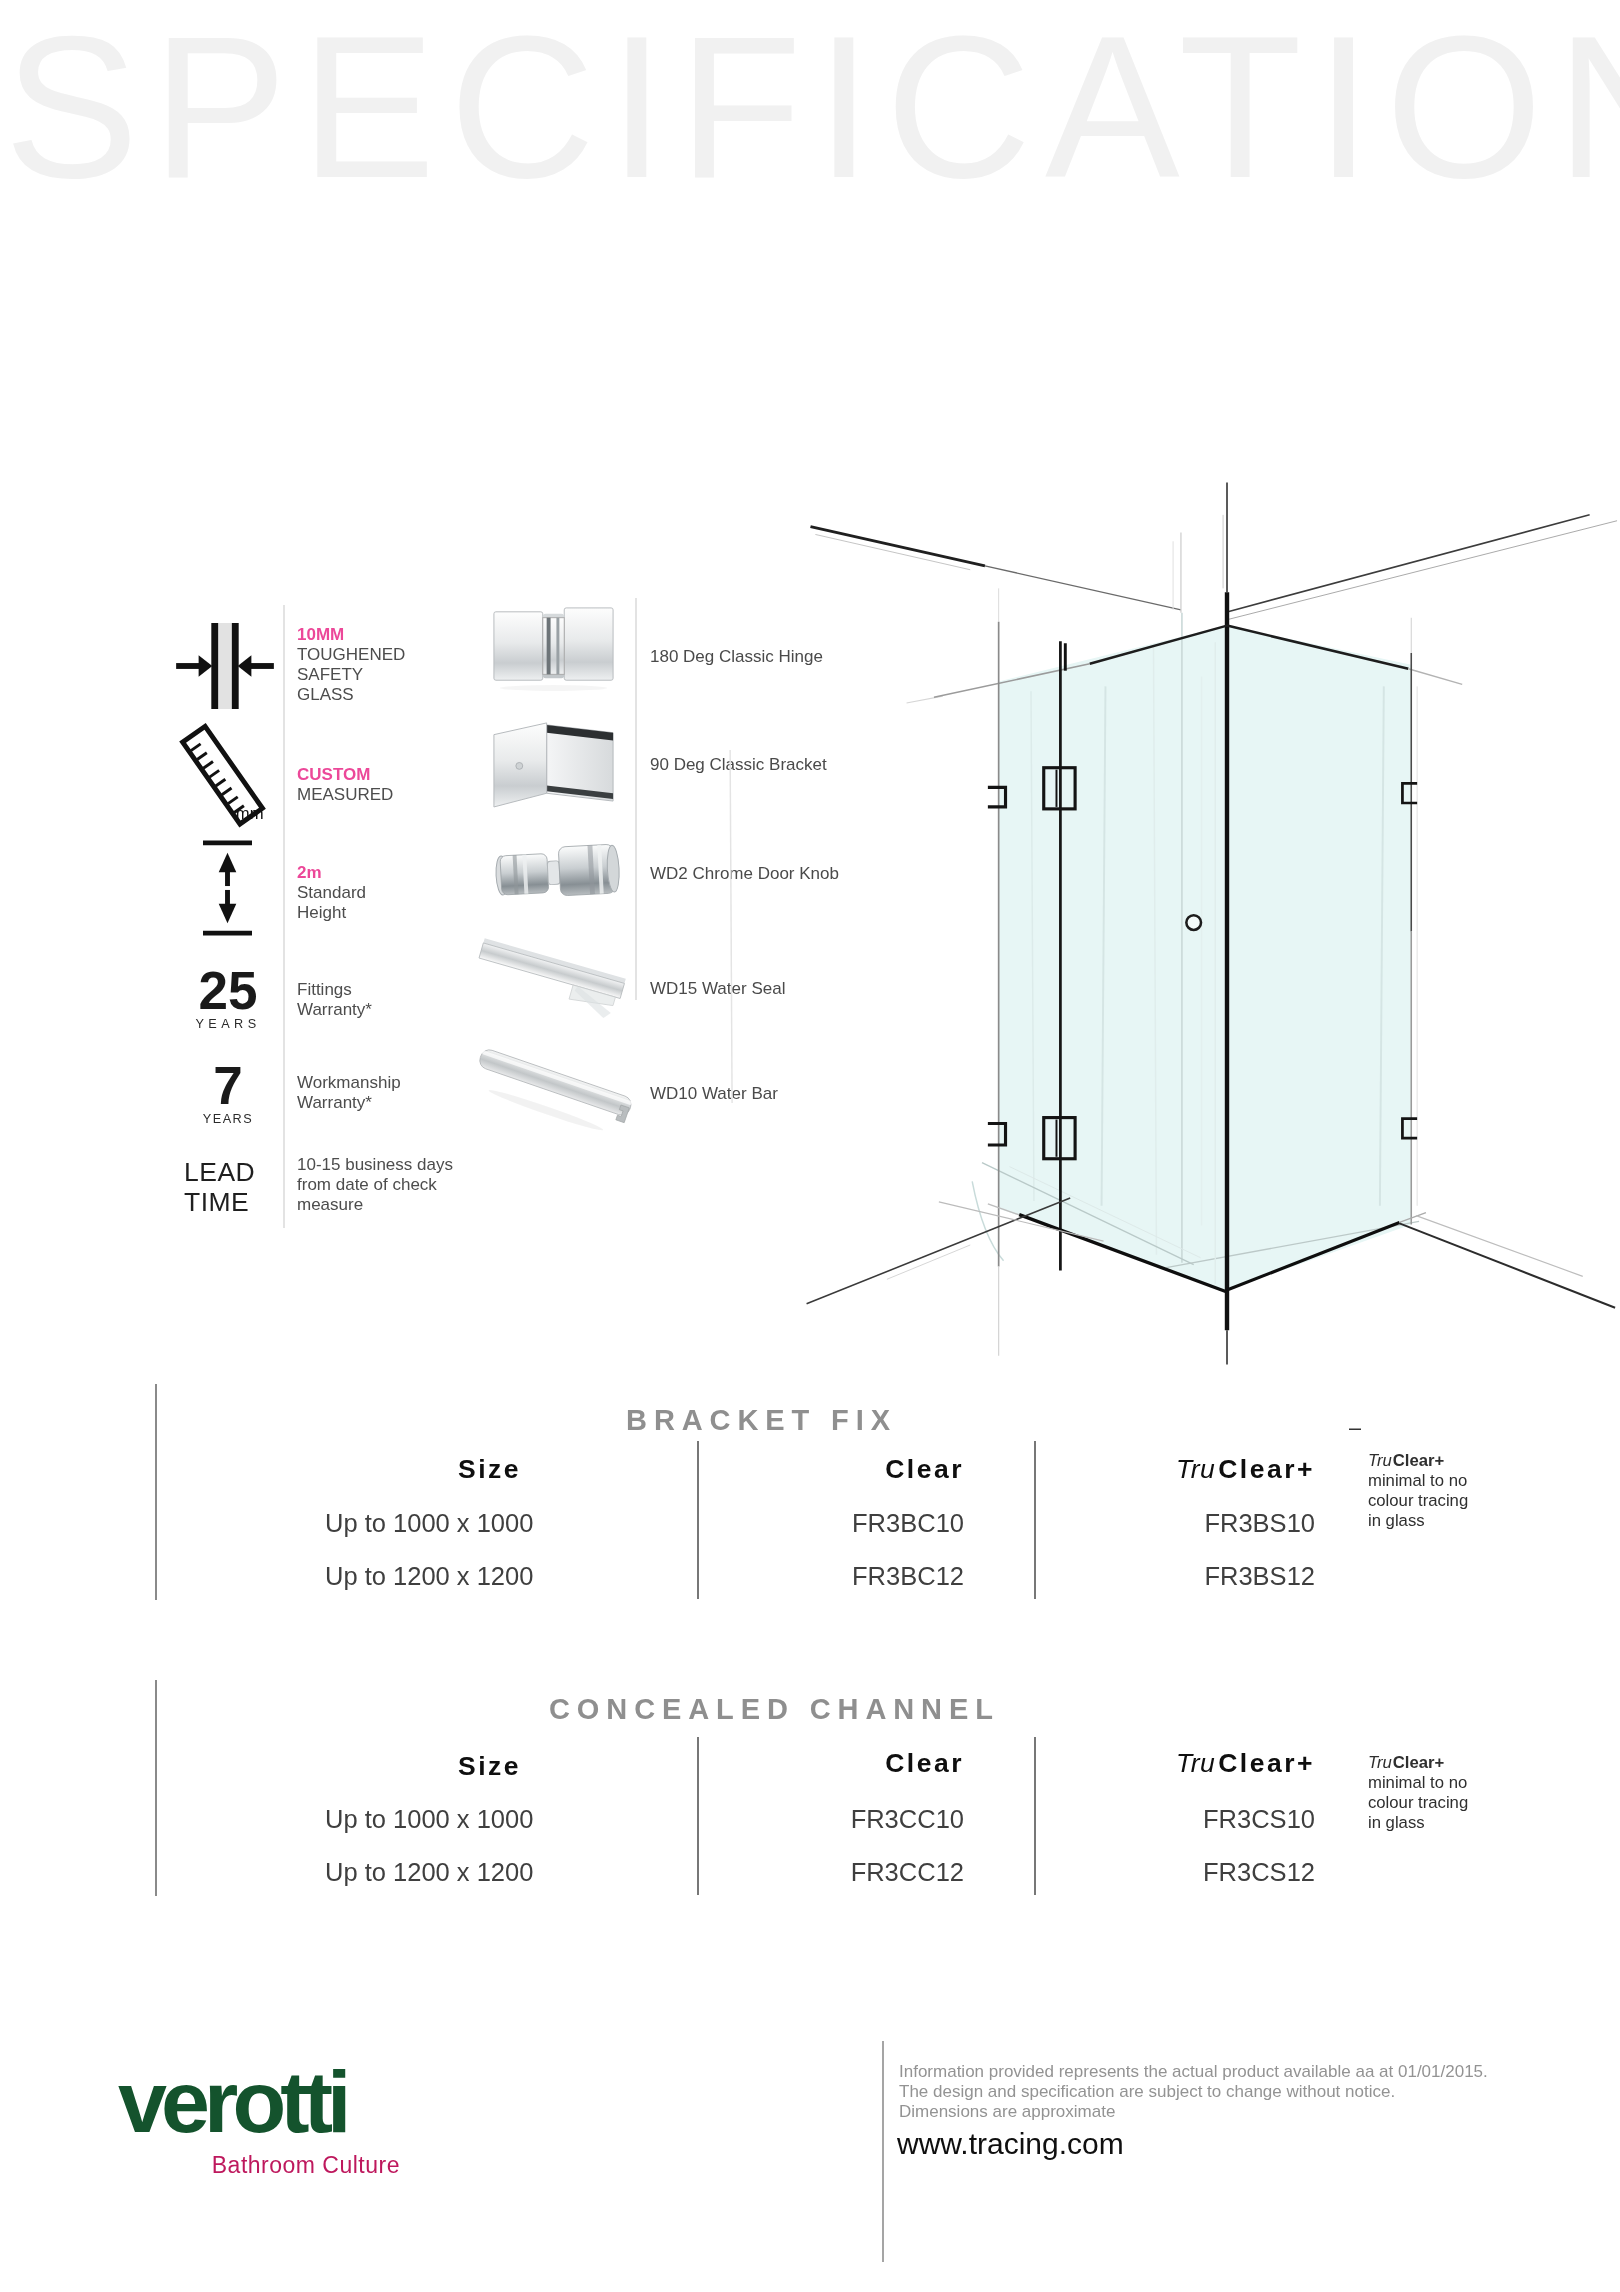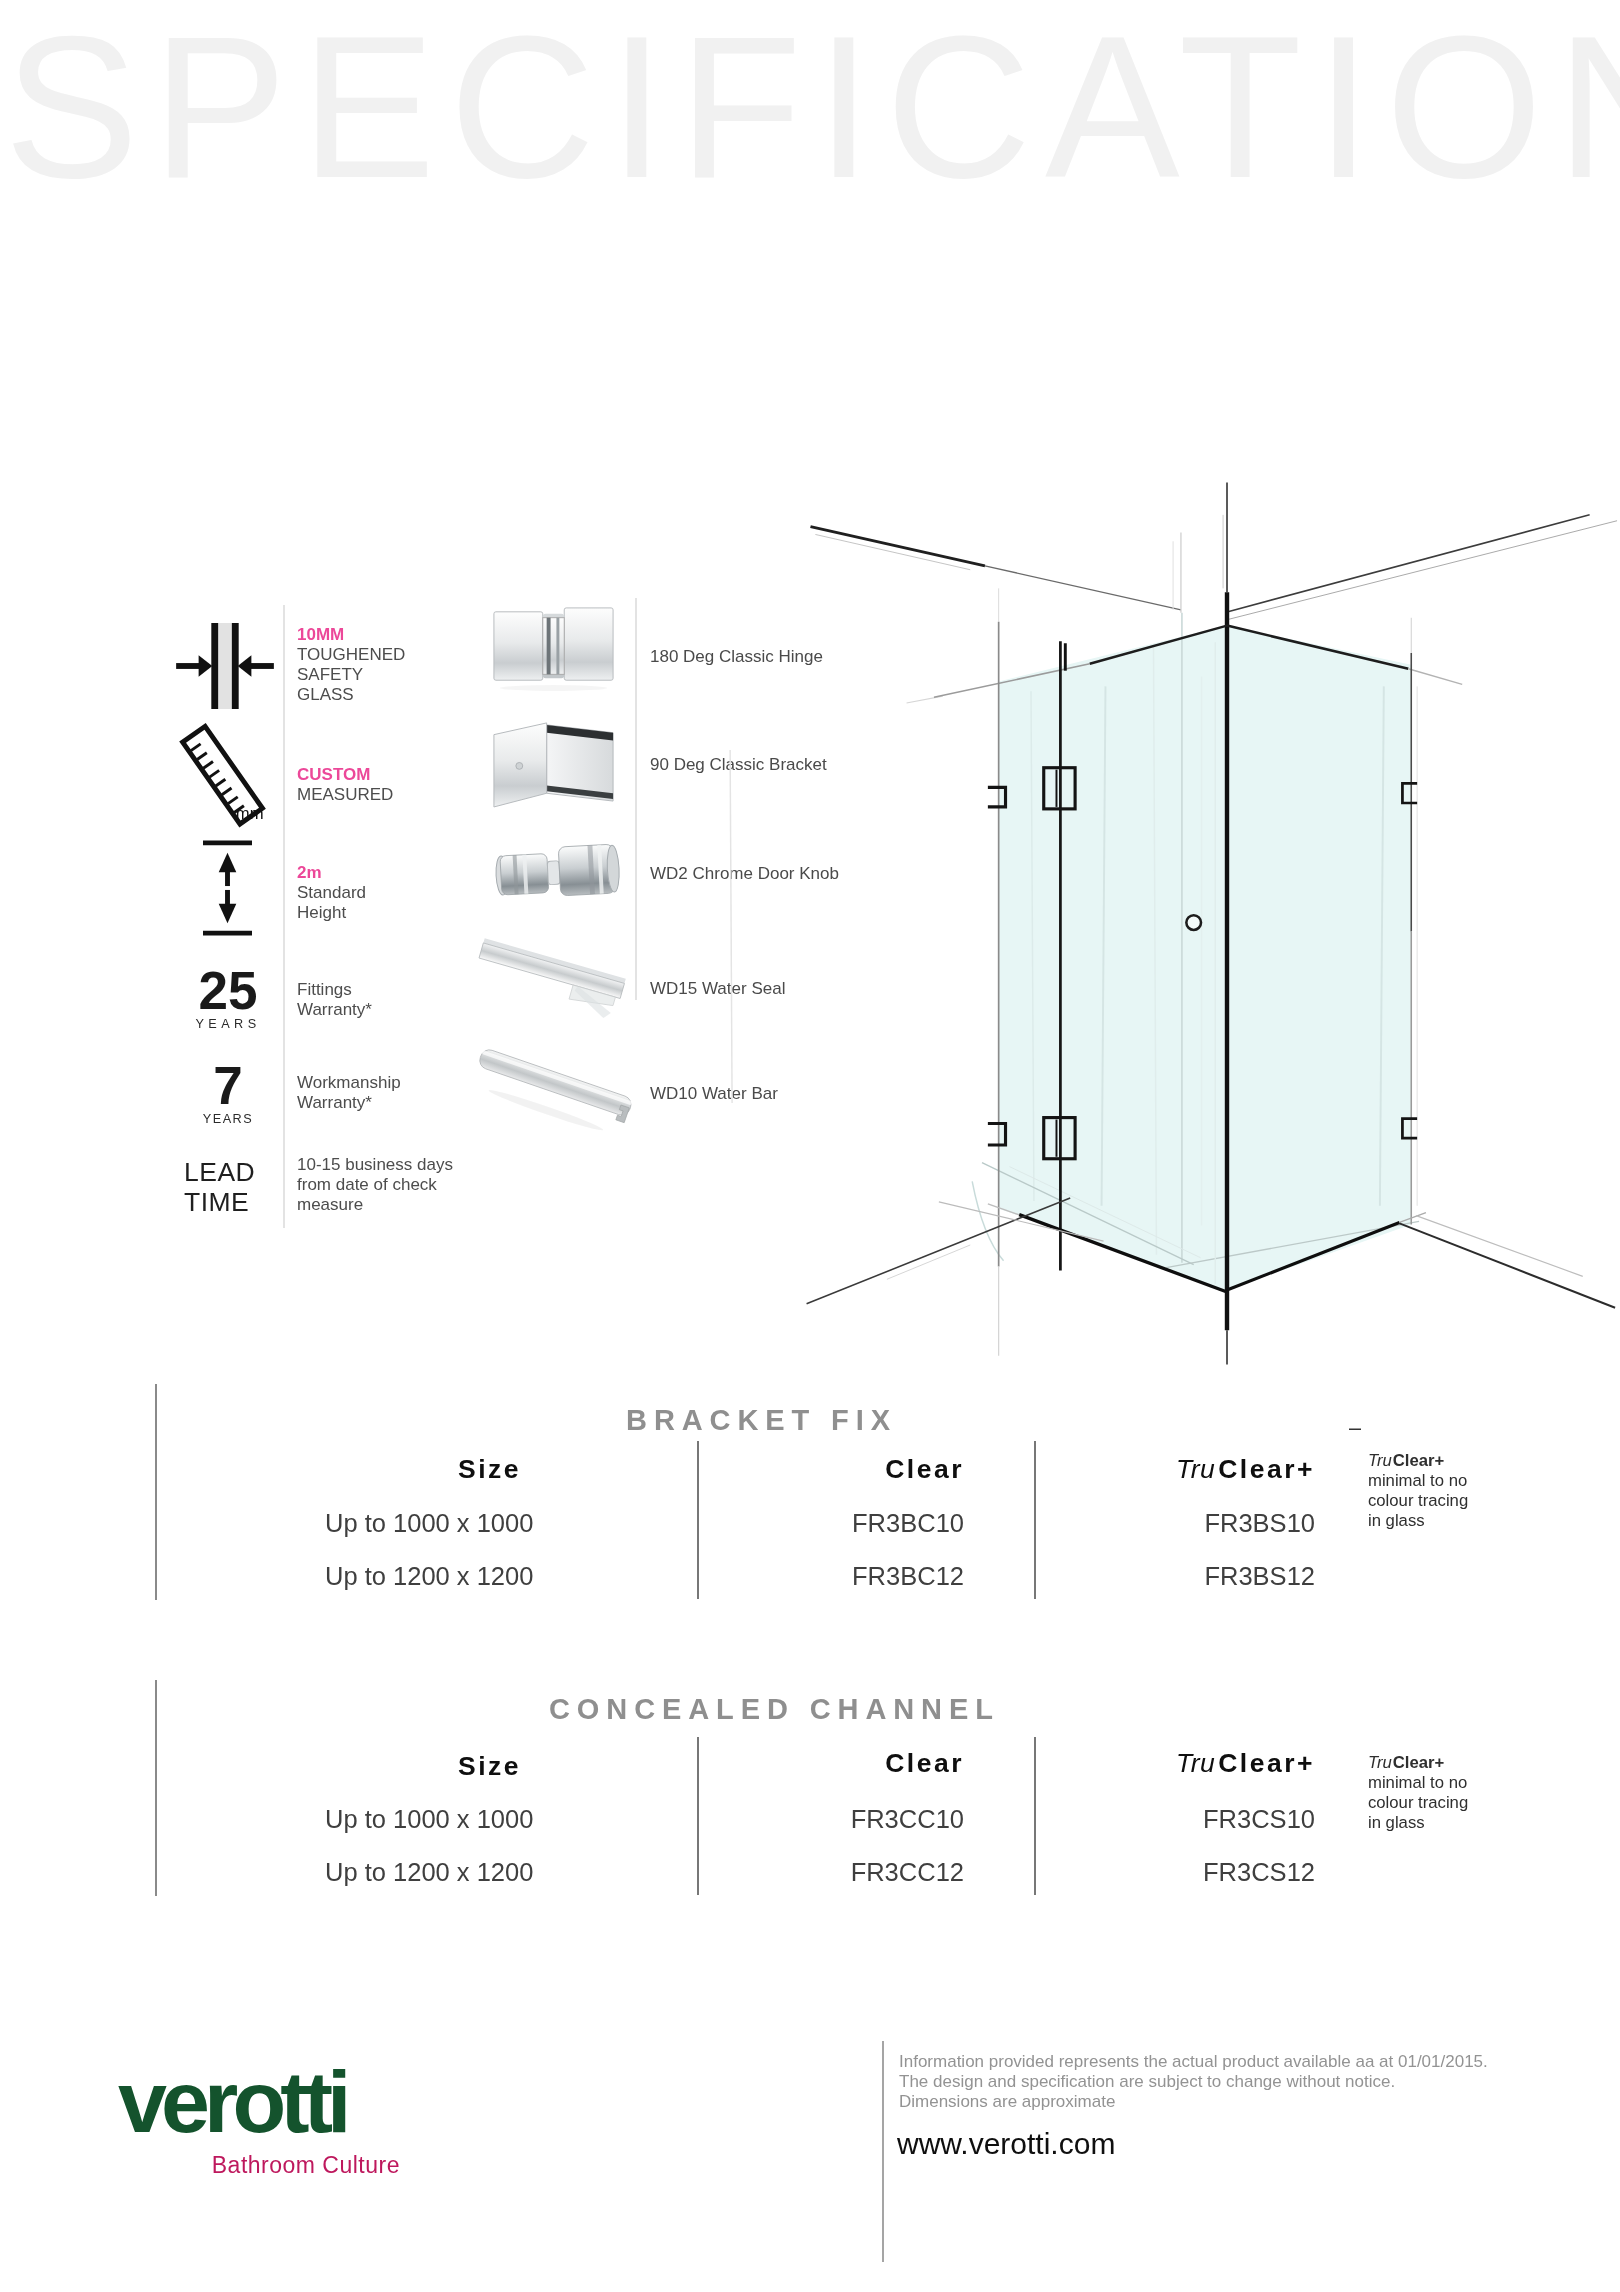--- a/index.html
+++ b/index.html
@@ -39,21 +39,21 @@
   .t-rule{background:#8a8a8a; width:2px;}
   .t-div{background:#777; width:1.5px;}
   .note{font-size:16.7px; line-height:20px; color:#2f2f2f;}
   .note .nt i{padding-right:1px;}
   .note .nt b{font-weight:bold;}
   .note-dash{font-size:21.6px; color:#333;}
   
   .logo{font-size:88px; font-weight:bold; letter-spacing:-5.9px; color:#14532d; line-height:1;}
   .logo-tag{font-size:23px; color:#be185d; letter-spacing:0.5px; text-align:right;}
   .f-rule{background:#a5a5a5; width:2px;}
-  .disclaimer{font-size:17px; line-height:20px; color:#939393;}
+  .disclaimer{font-size:17px; line-height:20px; color:#939393;margin-top:10px;}
   .website{font-size:30px; color:#0f0f0f;}
   svg{display:block; overflow:visible;}
 </style>
 </head>
 <body>
 
 <div id="page">
 
   <div class="abs watermark">SPECIFICATION</div>
 
@@ -343,16 +343,16 @@
   </div>
 
   <div class="abs logo" style="left:118px;top:2058px;">verotti</div>
   <div class="abs logo-tag" style="left:137px;top:2152px;width:263px;">Bathroom Culture</div>
   <div class="abs f-rule" style="left:882px;top:2041px;height:221px;"></div>
   <div class="abs disclaimer" style="left:899px;top:2052px;">
     <div>Information provided represents the actual product available aa at 01/01/2015.</div>
     <div>The design and specification are subject to change without notice.</div>
     <div>Dimensions are approximate</div>
   </div>
-  <div class="abs website" style="left:897px;top:2127px;">www.verotti.com</div>
+  <div class="abs website" style="left:897px;top:2127px;">www.tracing.com</div>
 
 </div>
 
 
 </body></html>

